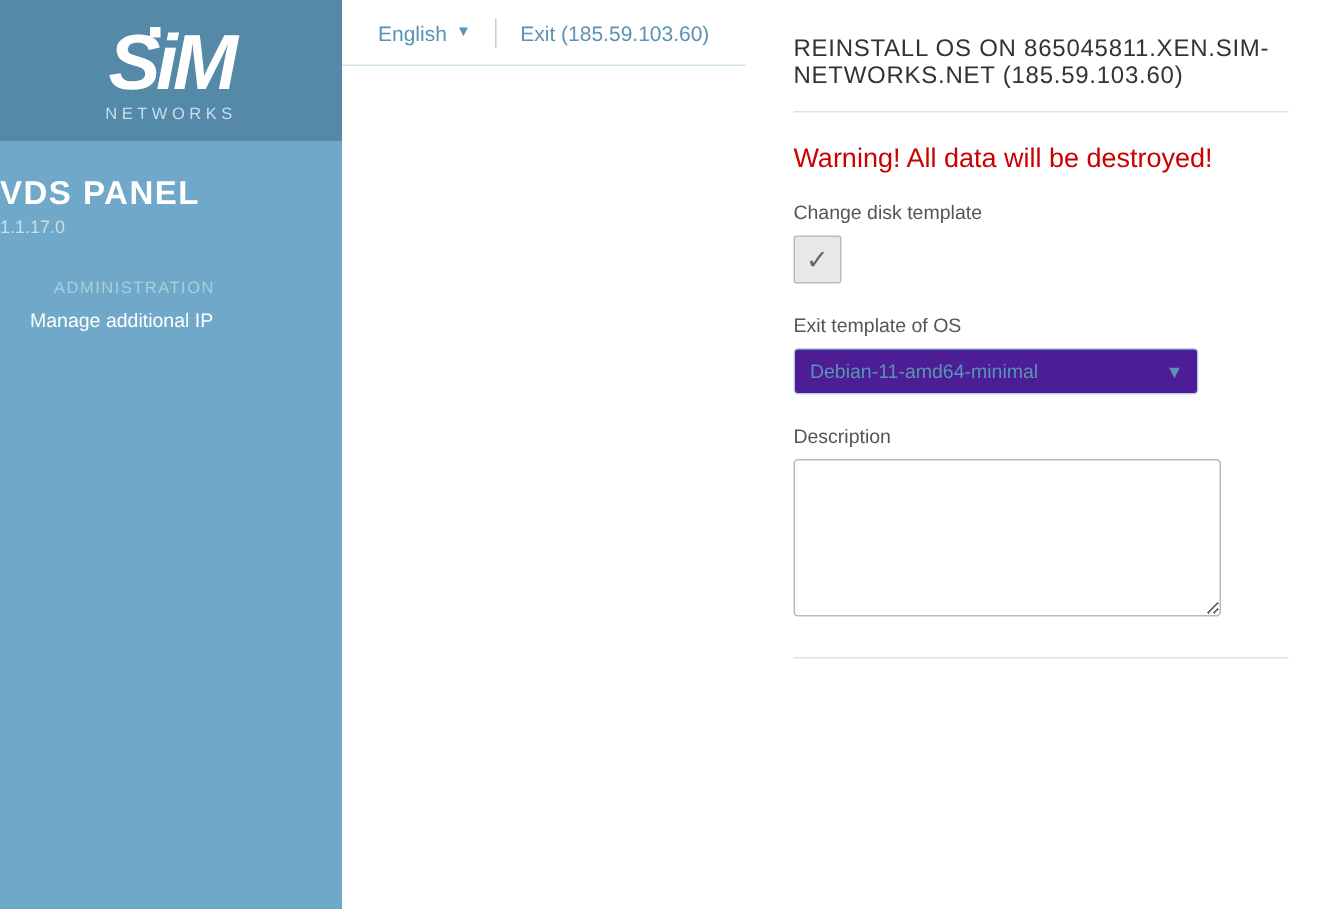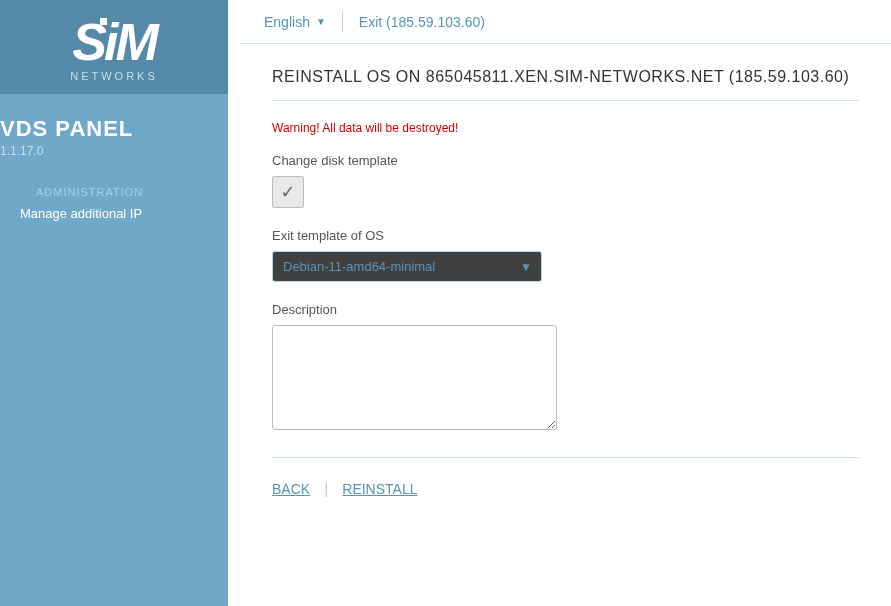--- a/index.html
+++ b/index.html
@@ -56,23 +56,22 @@
       text-align: center;
       color: #a8cfe0;
       font-size: 11px;
       line-height: 1.6;
     }
 
     
     .main {
       flex: 1;
       display: flex;
-      flex-direction: column;
+      flex-direction: row;
       background: white;
-      padding-left: 12px;
     }
     .top-bar {
       display: flex;
       align-items: center;
       padding: 0 24px;
       height: 44px;
       border-bottom: 1px solid #d0e4ef;
     }
     .top-bar-lang {
       display: flex;
@@ -105,21 +104,21 @@
       font-weight: normal;
       color: #333;
       text-transform: uppercase;
       letter-spacing: 0.5px;
       border-bottom: 1px solid #d0e4ef;
       padding-bottom: 14px;
       margin-bottom: 20px;
     }
     .warning-text {
       color: #cc0000;
-      font-size: 12px;
+      font-size: 18px;
       margin-bottom: 18px;
     }
     .field-label {
       font-size: 13px;
       color: #555;
       margin-bottom: 8px;
     }
     .checkbox-wrapper {
       display: flex;
       align-items: center;
@@ -143,21 +142,21 @@
     .select-wrapper {
       position: relative;
       width: 270px;
       margin-bottom: 20px;
     }
     .select-styled {
       width: 100%;
       padding: 7px 32px 7px 10px;
       border: 1px solid #b8d4e4;
       border-radius: 3px;
-      background: #404040;
+      background: #4c1d95;
       color: #5a93b5;
       font-size: 13px;
       appearance: none;
       cursor: pointer;
       outline: none;
     }
     .select-arrow {
       position: absolute;
       right: 10px;
       top: 50%;
@@ -273,19 +272,14 @@
         <option>FreeBSD-13-amd64</option>
       </select>
       <span class="select-arrow">▼</span>
     </div>
 
     <div class="field-label">Description</div>
     <textarea class="description-field" placeholder="" style=""></textarea>
 
     <hr class="divider">
 
-    <div class="action-row">
-      <button class="action-link">BACK</button>
-      <span class="action-sep">|</span>
-      <button class="action-link">REINSTALL</button>
-    </div>
   </div>
 </div>
 
 </body></html>

